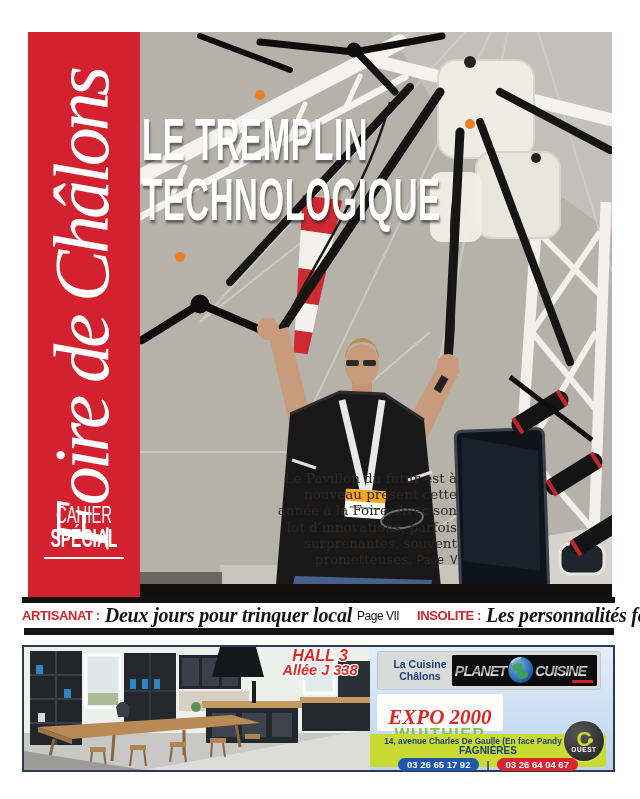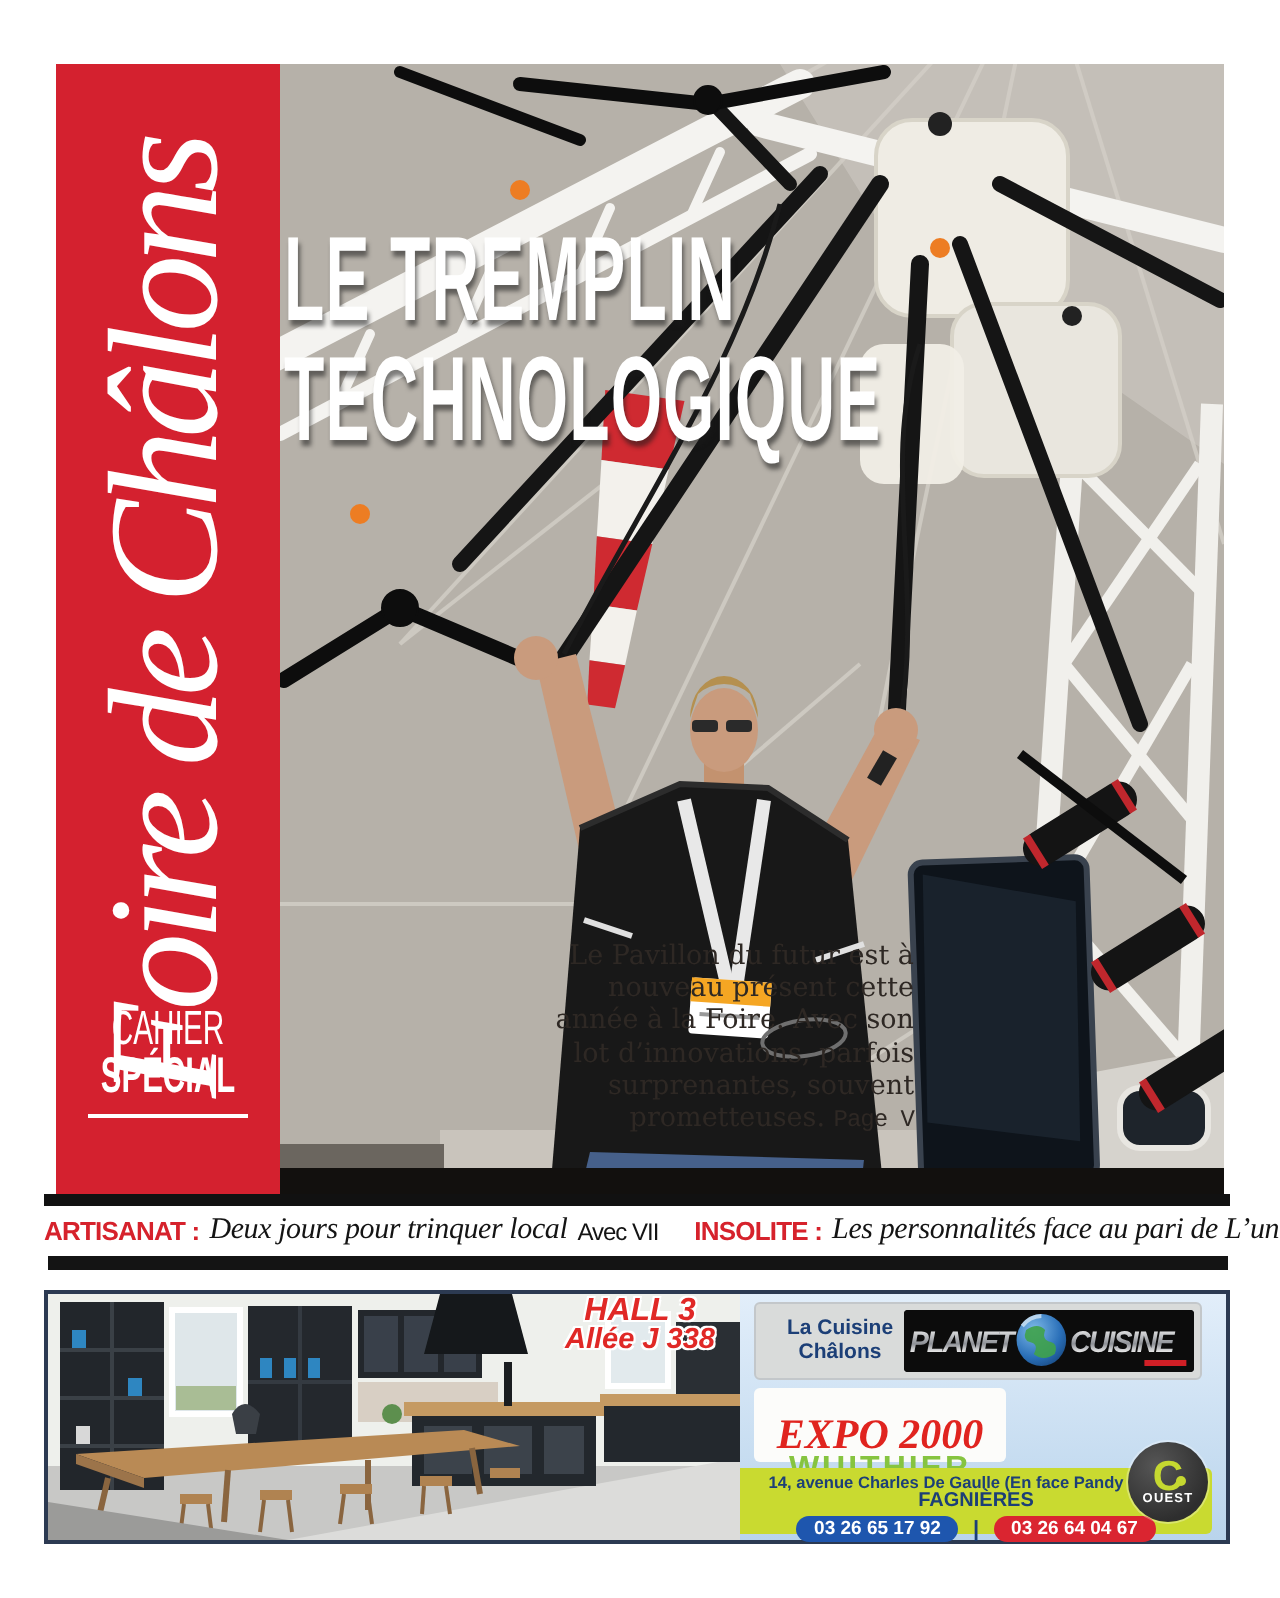--- a/index.html
+++ b/index.html
@@ -29,22 +29,22 @@
         font-family:"DejaVu Serif",serif;font-size:13.5px;line-height:16.2px;color:#2e2824;}
   .page-ref{font-family:Liberation Mono, monospace;font-size:12px;letter-spacing:-.5px;font-weight:400;}
 
   
   .bar-top{position:absolute;left:22px;top:597px;width:593px;height:6px;background:#111;}
   .bar-bottom{position:absolute;left:24px;top:628px;width:590px;height:7px;background:#141414;}
   .kicker{position:absolute;left:22px;top:603px;width:593px;height:25px;background:#fff;
         display:flex;align-items:center;}
   .kick-item{display:flex;align-items:center;white-space:nowrap;}
   .kick-label{color:#d6222c;font-weight:700;font-size:13px;letter-spacing:-.4px;margin-right:5px;}
-  .kick-title{font-family:"Liberation Serif",serif;font-style:italic;font-weight:400;
-        font-size:15px;color:#141414;letter-spacing:-.2px;}
+  .kick-title{font-family:"Liberation Serif",serif;font-style:italic;font-weight:700;
+        font-size:20px;color:#141414;letter-spacing:-.2px;}
   .kick-page{font-size:12px;color:#141414;letter-spacing:-.5px;margin-left:5px;}
   .kick-div{width:2px;height:16px;background:#d6222c;margin:0 9px;align-self:center;}
 
   
   .ad{position:absolute;left:22px;top:645px;width:589px;height:123px;border:2px solid #2c3a52;
         background:linear-gradient(180deg,#e2eefa,#b9d4ec);}
   .kitchen{position:absolute;left:0;top:0;width:346px;height:123px;overflow:hidden;}
   .hall{position:absolute;left:248px;top:2px;width:96px;text-align:center;color:#e02826;
         font-weight:700;font-style:italic;font-size:16px;line-height:14px;
         text-shadow:-1px -1px 0 #fff,1px -1px 0 #fff,-1px 1px 0 #fff,1px 1px 0 #fff;}
@@ -241,21 +241,21 @@
         <span class="page-ref">Page V</span>
       </div>
     </div>
   </div>
 
   <div class="bar-top"></div>
   <div class="kicker">
     <div class="kick-item">
       <span class="kick-label">ARTISANAT :</span>
       <span class="kick-title">Deux jours pour trinquer local</span>
-      <span class="kick-page">Avec VII</span>
+      <span class="kick-page">Page VII</span>
     </div>
     <div class="kick-div"></div>
     <div class="kick-item">
       <span class="kick-label">INSOLITE :</span>
       <span class="kick-title">Les personnalités face au pari de L’union</span>
 
     </div>
   </div>
   <div class="bar-bottom"></div>
 

